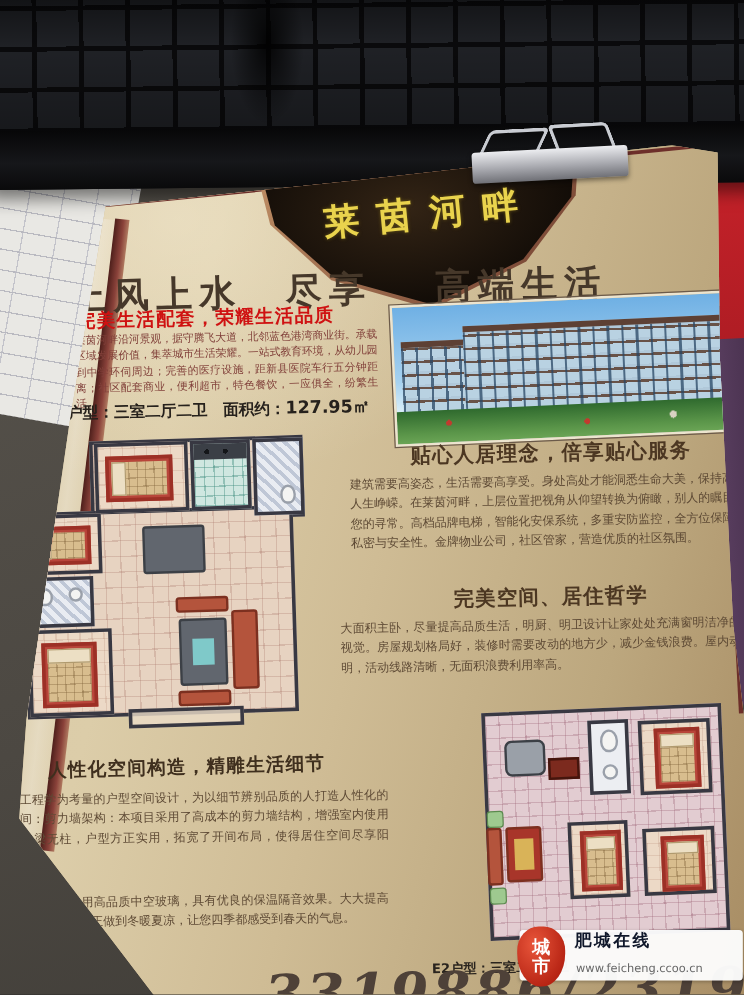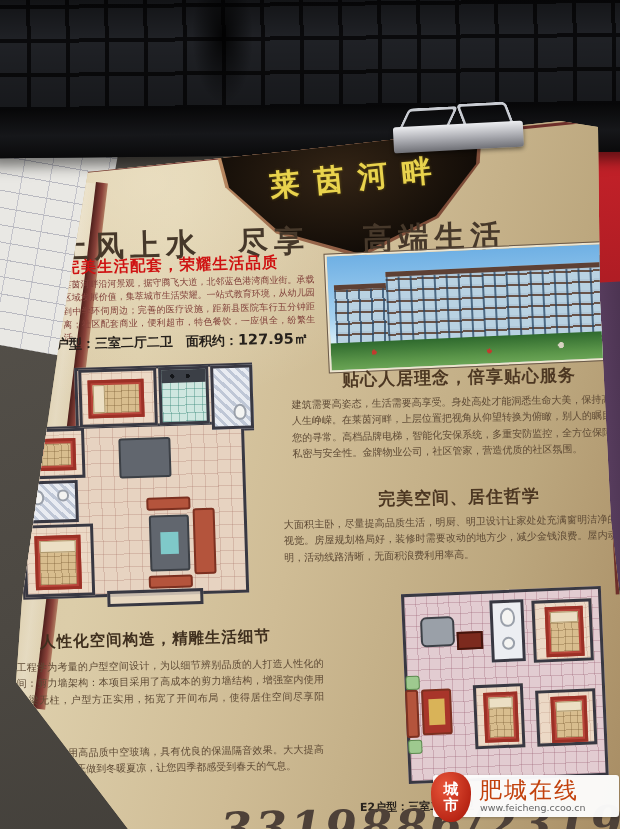--- a/index.html
+++ b/index.html
@@ -132,21 +132,21 @@
     background:linear-gradient(180deg,#ecedf0,#a8a9af 55%,#6f7076);box-shadow:0 2px 4px rgba(0,0,0,0.45);}
   
   #watermark{left:433px;top:775px;width:186px;height:42px;background:rgba(252,252,252,0.97);
     border-radius:3px;z-index:60;box-shadow:0 1px 3px rgba(0,0,0,0.25);}
   #wm-logo{position:absolute;left:-2px;top:-3px;width:40px;height:50px;
     background:radial-gradient(ellipse at 35% 30%,#e8553a,#b62313 75%);
     border-radius:45% 45% 48% 48%/40% 40% 55% 55%;
     color:#fff;font-weight:bold;font-size:15px;line-height:1.1;text-align:center;
     display:flex;flex-direction:column;justify-content:center;font-family:"DejaVu Serif",serif;}
   #wm-name{position:absolute;left:46px;top:0px;font-family:"DejaVu Serif",serif;
-    font-weight:normal;font-size:23px;letter-spacing:2px;color:#c2410c;}
+    font-weight:bold;font-size:14px;letter-spacing:2px;color:#0f172a;}
   #wm-url{position:absolute;left:47px;top:27px;font-size:9.5px;color:#666;}
   .z1{z-index:1}.z2{z-index:2}.z3{z-index:3}.z10{z-index:10}
 </style>
 </head>
 <body>
 
 <div id="scene">
 
   <div class="abs z1" id="paper-left">
     <div class="scribble" style="position:absolute;left:14px;top:6px;width:78px;"></div>

